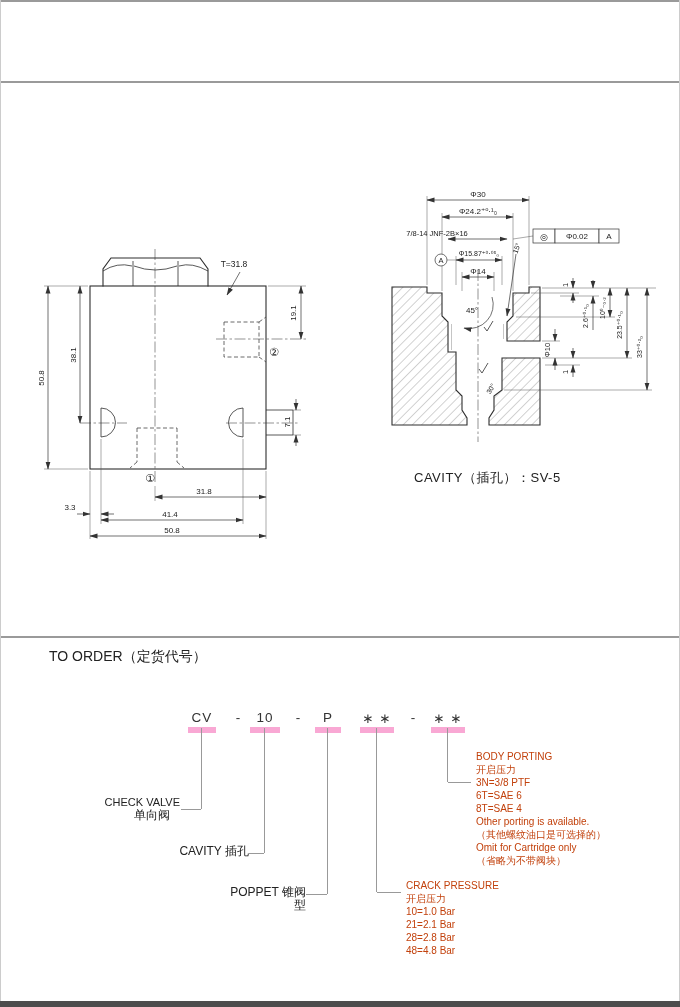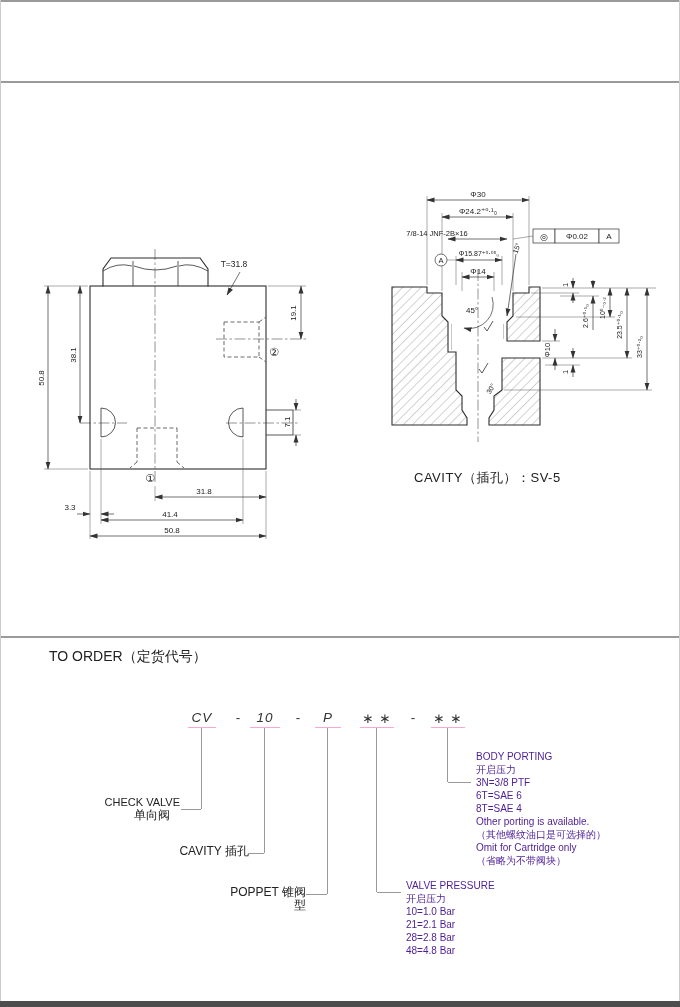--- a/index.html
+++ b/index.html
@@ -2,26 +2,26 @@
 <html><head>
 <meta charset="utf-8">
 <style>
   html,body{margin:0;padding:0;background:#fff;}
   body{position:relative;width:680px;height:1007px;font-family:"Liberation Sans","DejaVu Sans",sans-serif;color:#2b2b2b;overflow:hidden;}
   .hline{position:absolute;background:#9a9a9a;height:2px;left:0;width:680px;}
   .vborder{position:absolute;background:#cccccc;width:1px;top:0;height:1007px;}
   .bottombar{position:absolute;background:#4d4d4d;left:0;width:680px;top:1001px;height:6px;}
   .caption{position:absolute;font-size:13px;letter-spacing:.5px;color:#222;}
   .sec-title{position:absolute;font-size:14px;color:#222;}
-  .cp{position:absolute;font-size:13.5px;text-align:center;height:17px;border-bottom:1px solid #f9a8d4;color:#333;letter-spacing:1px;font-style:italic;}
+  .cp{position:absolute;font-size:13.5px;text-align:center;height:17px;border-bottom:6px solid #f9a8d4;color:#333;letter-spacing:1px;}
   .cd{position:absolute;font-size:13.5px;text-align:center;height:17px;color:#333;}
   .vl{position:absolute;width:1px;background:#999;}
   .hl{position:absolute;height:1px;background:#999;}
   .lbl{position:absolute;text-align:right;color:#222;}
-  .lblL{position:absolute;text-align:left;color:#4c1d95;}
+  .lblL{position:absolute;text-align:left;color:#c2410c;}
   .en{font-size:11px;line-height:13px;}
   .zh{font-size:12px;line-height:13px;}
   .list div{font-size:10px;line-height:13px;}
   svg text{font-family:"Liberation Sans","DejaVu Sans",sans-serif;fill:#222;text-anchor:middle;}
   .out{stroke:#2e2e2e;stroke-width:1.1;fill:none;stroke-linecap:square;}
   .thin{stroke:#2e2e2e;stroke-width:.8;fill:none;}
   .ext{stroke:#555;stroke-width:.5;fill:none;}
   .dim{stroke:#333;stroke-width:.7;fill:none;marker-start:url(#ar);marker-end:url(#ar);}
   .tail{stroke:#333;stroke-width:.7;fill:none;marker-end:url(#ar);}
   .cl{stroke:#666;stroke-width:.7;fill:none;stroke-dasharray:11 2.5 2.5 2.5;}
@@ -203,21 +203,21 @@
 <div class="hl" style="left:448px;top:782px;width:23px;"></div>
 
 <div class="lbl" style="left:95px;top:796px;width:85px;">
   <div class="en">CHECK VALVE</div>
   <div class="zh" style="padding-right:10px;">单向阀</div>
 </div>
 <div class="lbl zh" style="left:170px;top:845px;width:79px;">CAVITY 插孔</div>
 <div class="lbl zh" style="left:225px;top:886px;width:81px;">POPPET 锥阀型</div>
 
 <div class="lblL list" style="left:406px;top:879px;">
-  <div class="en">VALVE PRESSURE</div>
+  <div class="en">CRACK PRESSURE</div>
   <div class="zh">开启压力</div>
   <div>10=1.0 Bar</div>
   <div>21=2.1 Bar</div>
   <div>28=2.8 Bar</div>
   <div>48=4.8 Bar</div>
 </div>
 
 <div class="lblL list" style="left:476px;top:750px;">
   <div class="en">BODY PORTING</div>
   <div class="zh">开启压力</div>

